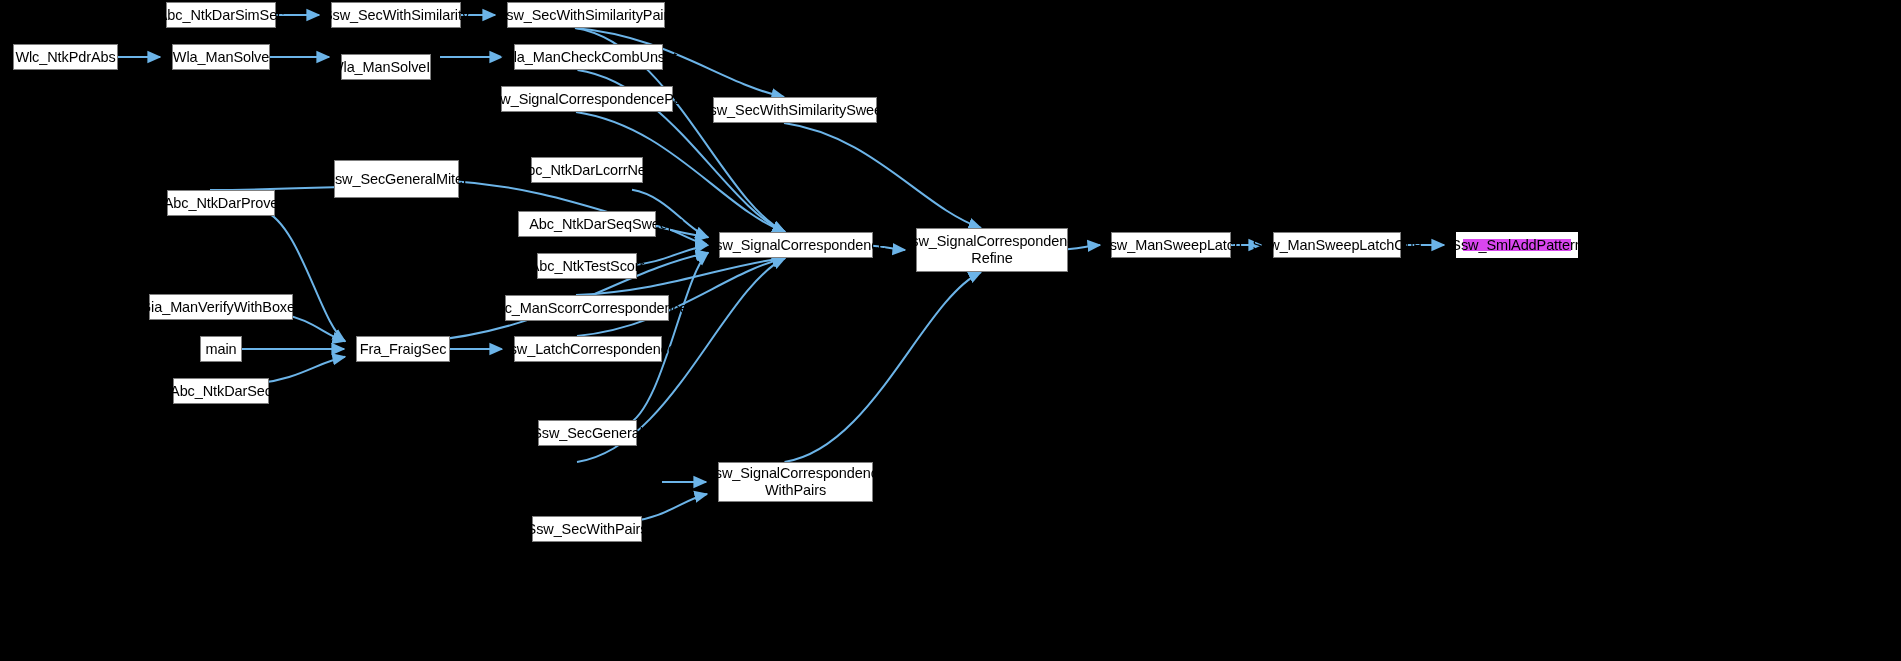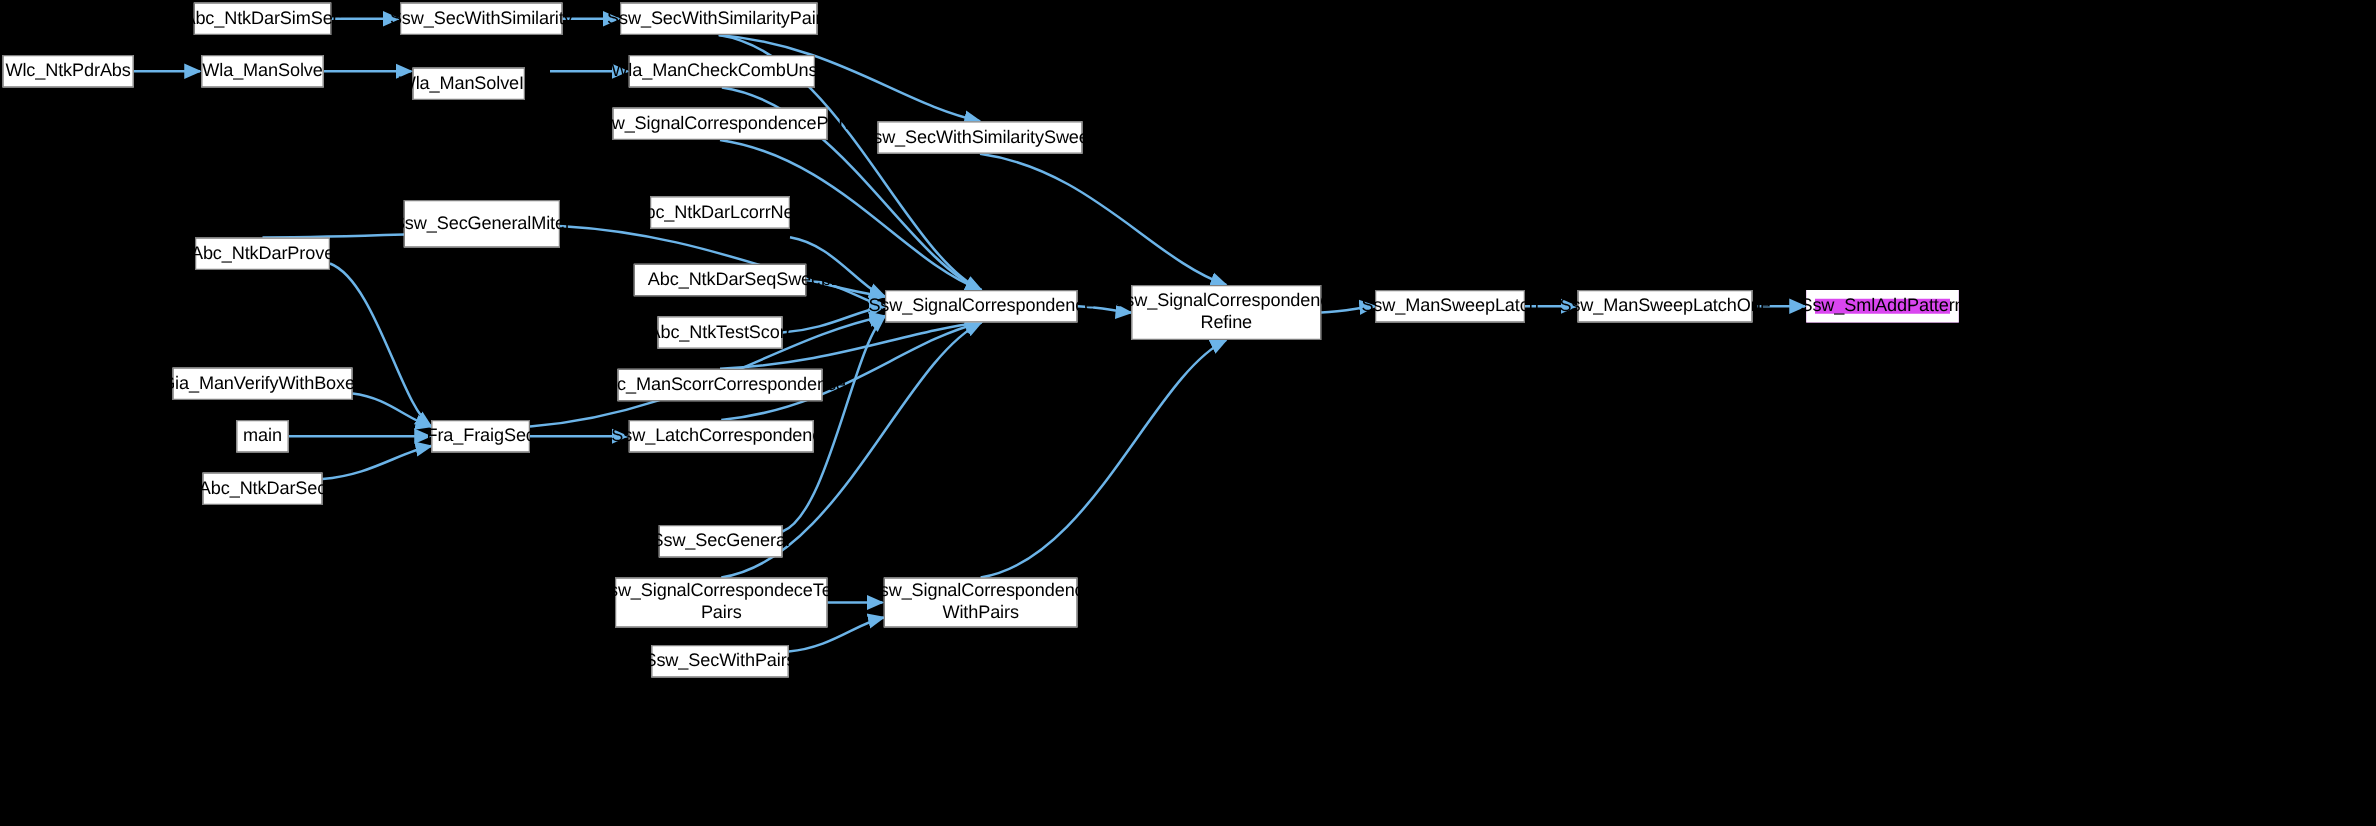--- a/index.html
+++ b/index.html
@@ -32,20 +32,21 @@
     font-size: 14.5px;
     line-height: 1.15;
     display: flex;
     align-items: center;
     justify-content: center;
     text-align: center;
     white-space: pre-line;
     letter-spacing: -0.1px;
     z-index: 5;
     cursor: pointer;
+    margin-left: 11px;
   }
   .node.highlight {
     background: #d946ef;
     border: 7px solid #ffffff;
   }
 </style>
 </head>
 <body>
 
 <div id="canvas">
@@ -91,35 +92,33 @@
 <div class="node" style="left: 2px; top: 44px; width: 105px; height: 26px;">Wlc_NtkPdrAbs</div>
     <div class="node" style="left: 155px; top: 2px; width: 110px; height: 26px;">Abc_NtkDarSimSec</div>
     <div class="node" style="left: 161px; top: 44px; width: 98px; height: 26px;">Wla_ManSolve</div>
     <div class="node" style="left: 156px; top: 190px; width: 108px; height: 26px;">Abc_NtkDarProve</div>
     <div class="node" style="left: 138px; top: 294px; width: 144px; height: 26px;">Gia_ManVerifyWithBoxes</div>
     <div class="node" style="left: 189px; top: 336px; width: 42px; height: 26px;">main</div>
     <div class="node" style="left: 162px; top: 378px; width: 96px; height: 26px;">Abc_NtkDarSec</div>
     <div class="node" style="left: 320px; top: 2px; width: 130px; height: 26px;">Ssw_SecWithSimilarity</div>
     <div class="node" style="left: 330px; top: 54px; width: 90px; height: 26px;">Wla_ManSolveInt</div>
     <div class="node" style="left: 323px; top: 160px; width: 125px; height: 38px;">Ssw_SecGeneralMiter</div>
-    <div class="node" style="left: 345px; top: 336px; width: 79px; height: 26px;">Fra_FraigSec</div>
+    <div class="node" style="left: 345px; top: 336px; width: 94px; height: 26px;">Fra_FraigSec</div>
     <div class="node" style="left: 496px; top: 2px; width: 158px; height: 26px;">Ssw_SecWithSimilarityPairs</div>
     <div class="node" style="left: 503px; top: 44px; width: 149px; height: 26px;">Wla_ManCheckCombUnsat</div>
     <div class="node" style="left: 490px; top: 86px; width: 172px; height: 26px;">Ssw_SignalCorrespondencePart</div>
     <div class="node" style="left: 520px; top: 157px; width: 112px; height: 26px;">Abc_NtkDarLcorrNew</div>
     <div class="node" style="left: 507px; top: 211px; width: 138px; height: 26px; padding-left: 39px;">Abc_NtkDarSeqSweep2</div>
     <div class="node" style="left: 526px; top: 253px; width: 100px; height: 26px;">Abc_NtkTestScorr</div>
     <div class="node" style="left: 494px; top: 295px; width: 164px; height: 26px;">Cec_ManScorrCorrespondence</div>
     <div class="node" style="left: 503px; top: 336px; width: 148px; height: 26px;">Ssw_LatchCorrespondence</div>
     <div class="node" style="left: 527px; top: 420px; width: 99px; height: 26px;">Ssw_SecGeneral</div>
-    <div class="node" style="left: 492px; top: 462px; width: 170px; height: 40px;">Ssw_SignalCorrespondeceTest
-Pairs</div>
     <div class="node" style="left: 521px; top: 516px; width: 110px; height: 26px;">Ssw_SecWithPairs</div>
     <div class="node" style="left: 702px; top: 97px; width: 164px; height: 26px;">Ssw_SecWithSimilaritySweep</div>
     <div class="node" style="left: 708px; top: 232px; width: 154px; height: 26px;">Ssw_SignalCorrespondence</div>
     <div class="node" style="left: 707px; top: 462px; width: 155px; height: 40px;">Ssw_SignalCorrespondence
 WithPairs</div>
     <div class="node" style="left: 905px; top: 228px; width: 152px; height: 44px;">Ssw_SignalCorrespondence
 Refine</div>
     <div class="node" style="left: 1100px; top: 232px; width: 120px; height: 26px;">Ssw_ManSweepLatch</div>
-    <div class="node" style="left: 1262px; top: 232px; width: 140px; height: 26px;">Ssw_ManSweepLatchOne</div>
+    <div class="node" style="left: 1262px; top: 232px; width: 128px; height: 26px;">Ssw_ManSweepLatchOne</div>
     <div class="node highlight" style="left: 1445px; top: 232px; width: 122px; height: 26px;">Ssw_SmlAddPattern</div>
   </div>
 
 </body></html>

